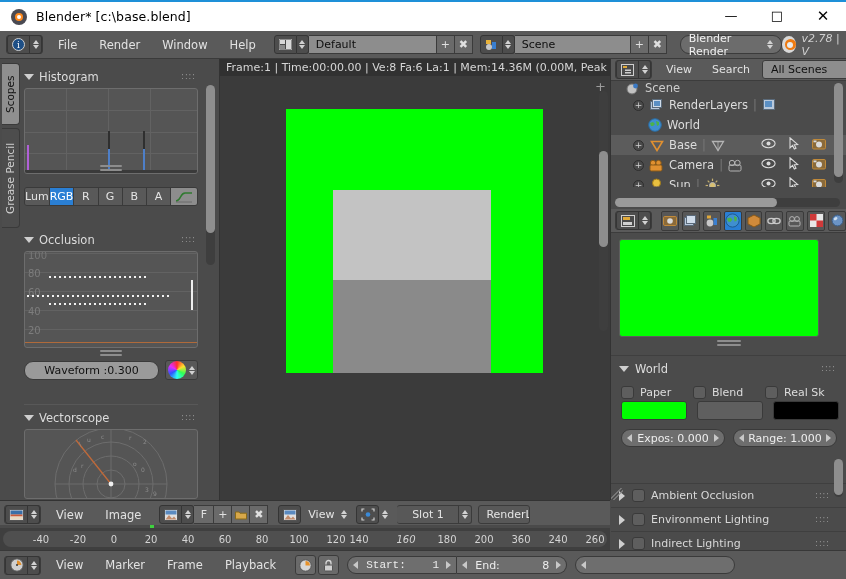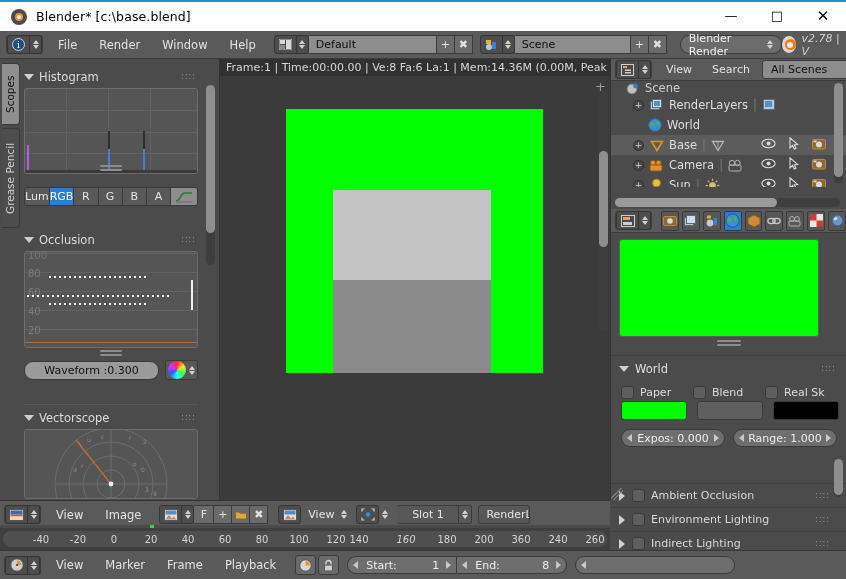--- a/index.html
+++ b/index.html
@@ -865,21 +865,21 @@
           </svg>
       </div>
       <div class="sqbtn" style="width:21px;height:20px;border-radius:3px;">
         <svg width="11" height="13" viewBox="0 0 11 13">
             <path d="M3 6 L3 4 A2.5 2.5 0 0 1 8 4 L8 6" fill="none" stroke="#d8d8d8" stroke-width="1.3"></path>
             <rect x="1.5" y="6" width="8" height="6" rx="1" fill="#d0d0d0" stroke="#555"></rect>
           </svg>
       </div>
     </div>
     <div style="display:flex;margin-left:8px;gap:0;">
-      <div class="numfield" style="width:110px;border-radius:9px 0 0 9px;">
+      <div class="numfield" style="width:110px;border-radius:9px 0 0 9px;font-family:Liberation Mono, monospace;">
         <span class="la"></span>
         <span style="position:absolute;left:18px;">Start:</span>
         <span style="position:absolute;right:17px;">1</span>
         <span class="ra"></span>
       </div>
       <div class="numfield" style="width:110px;border-radius:0 9px 9px 0;border-left:none;">
         <span class="la"></span>
         <span style="position:absolute;left:18px;">End:</span>
         <span style="position:absolute;right:17px;">8</span>
         <span class="ra"></span>

